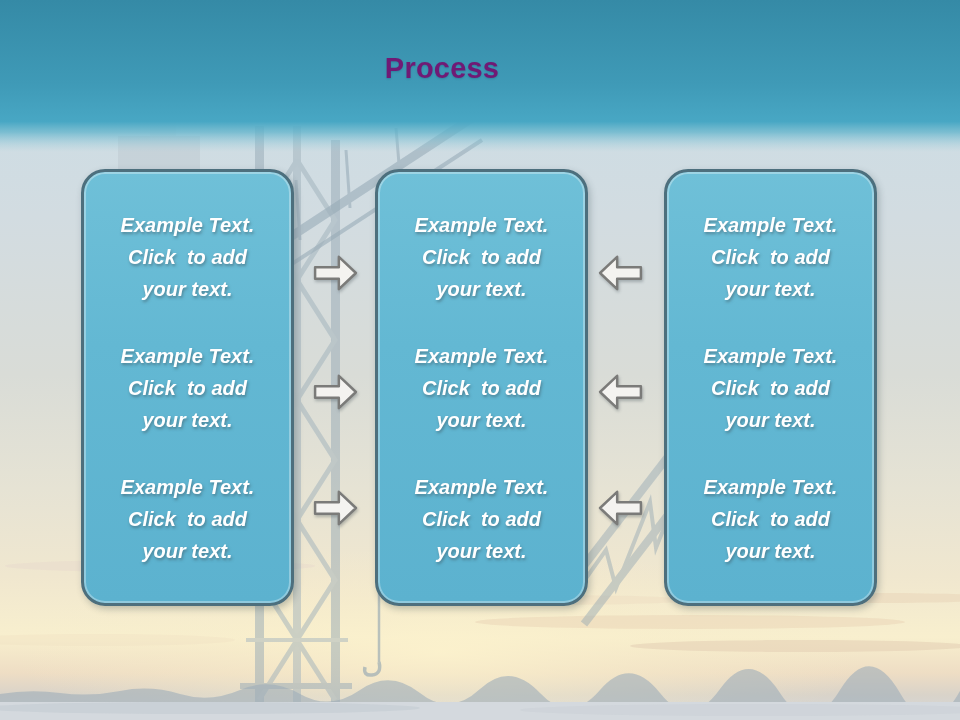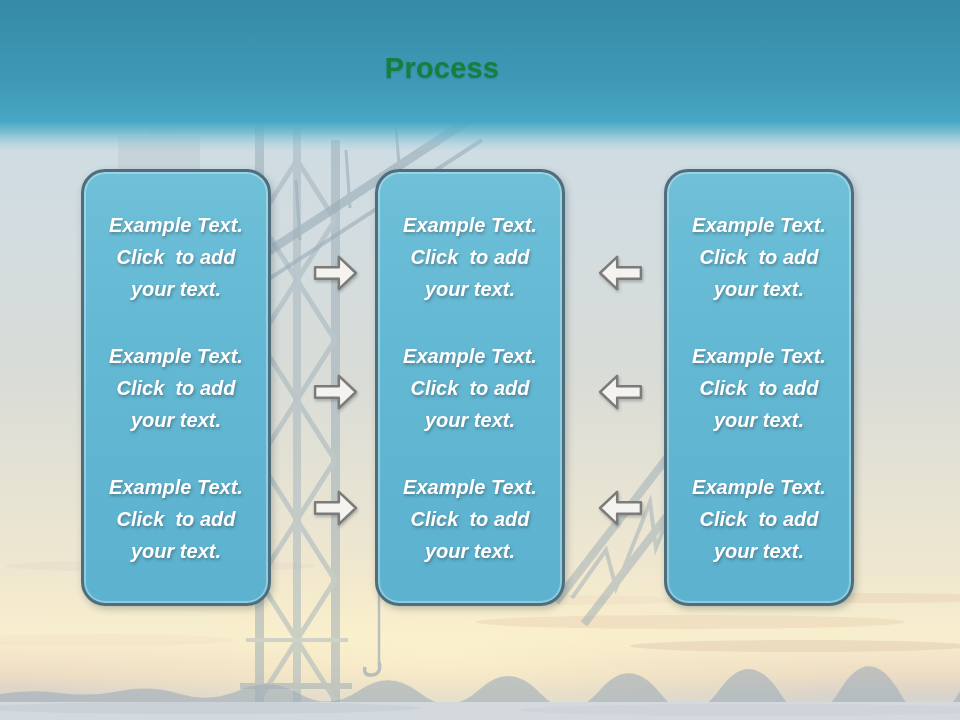--- a/index.html
+++ b/index.html
@@ -10,30 +10,30 @@
   }
   .slide{position:relative;width:960px;height:720px;overflow:hidden;}
 
   
   .bg{position:absolute;inset:0;display:block;}
 
   
   .title{
     position:absolute;top:52px;left:0;width:884px;
     display:flex;justify-content:center;align-items:baseline;gap:9px;
-    color:#15803d;font-size:29px;letter-spacing:.2px;
+    color:#701a75;font-size:29px;letter-spacing:.2px;
     text-shadow:0 1px 2px rgba(0,60,80,.22);
     white-space:nowrap;
   }
   .title .bold{font-weight:700;}
   .title .rest{font-weight:400;}
 
   
   .pbox{
-    position:absolute;top:169px;width:190px;height:437px;
+    position:absolute;top:169px;width:213px;height:437px;
     border:3px solid #4d6f7d;border-radius:24px;
     background:linear-gradient(180deg,#6fc0d8 0%,#63b8d3 40%,#5cb2cf 100%);
     box-shadow:inset 0 0 0 2px rgba(255,255,255,.32), 2px 3px 7px rgba(40,60,70,.28);
     box-sizing:border-box;
     display:flex;flex-direction:column;justify-content:center;align-items:center;
     gap:35px;
   }
   .pbox.b1{left:81px;}
   .pbox.b2{left:375px;}
   .pbox.b3{left:664px;}

